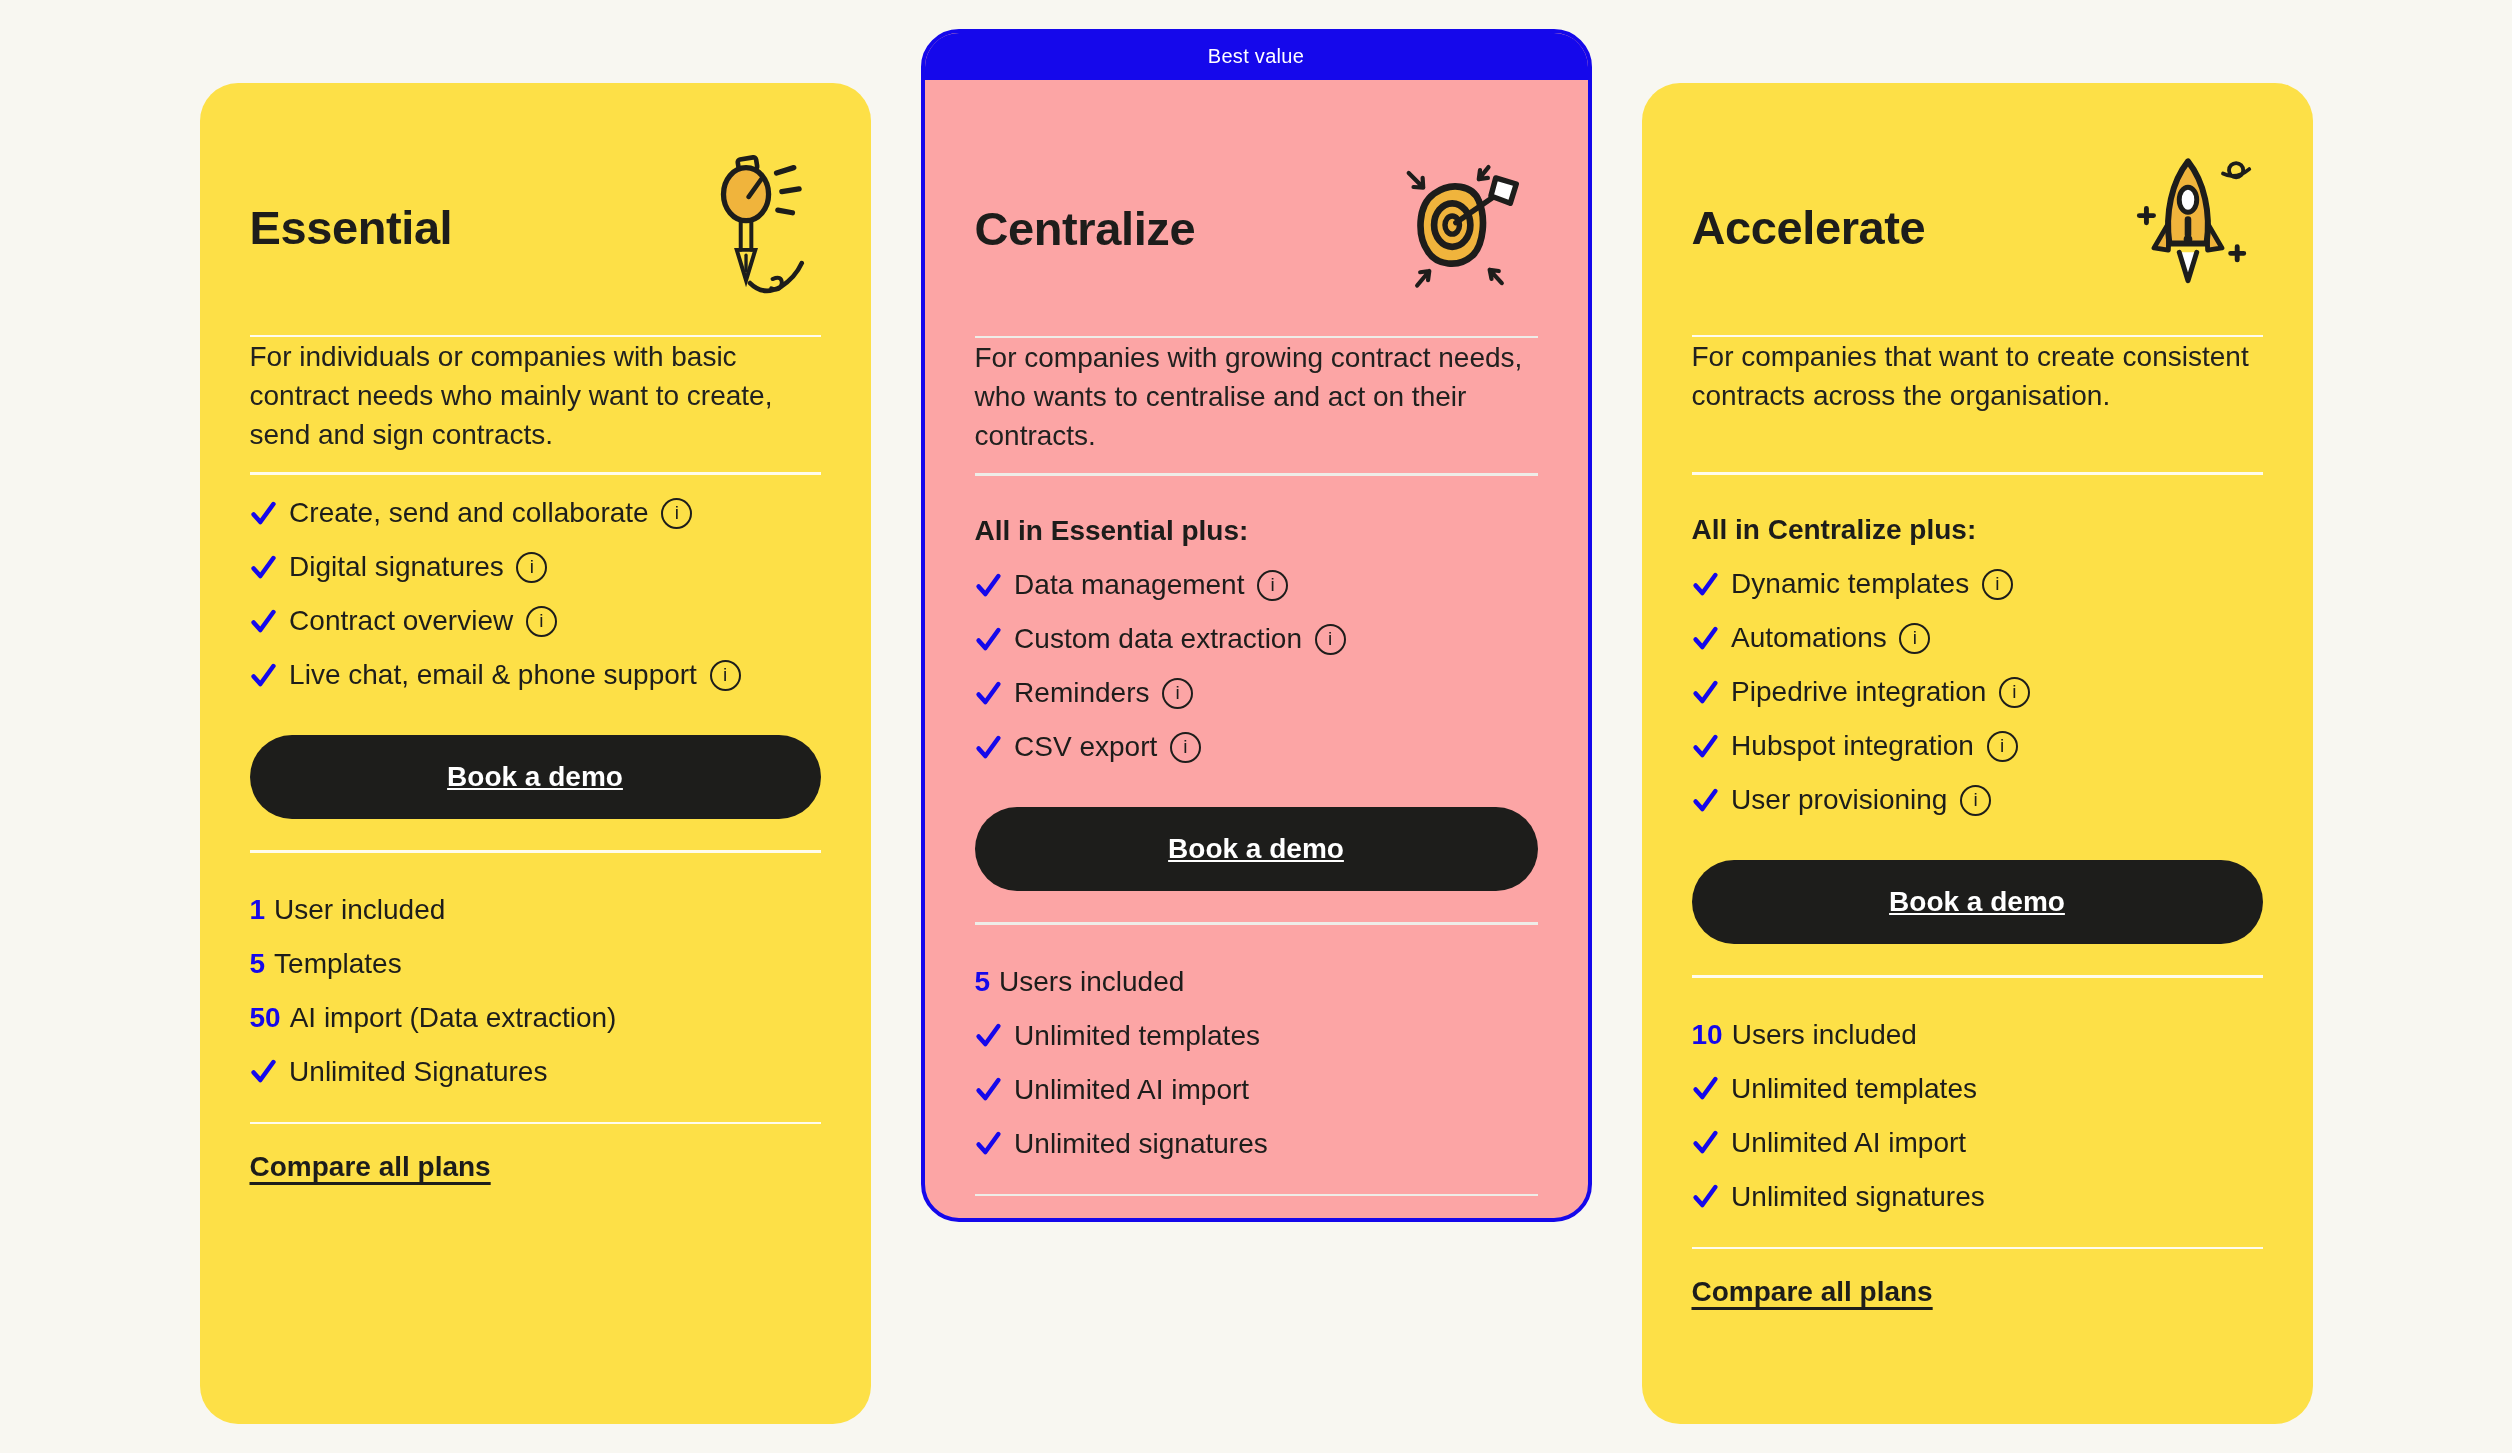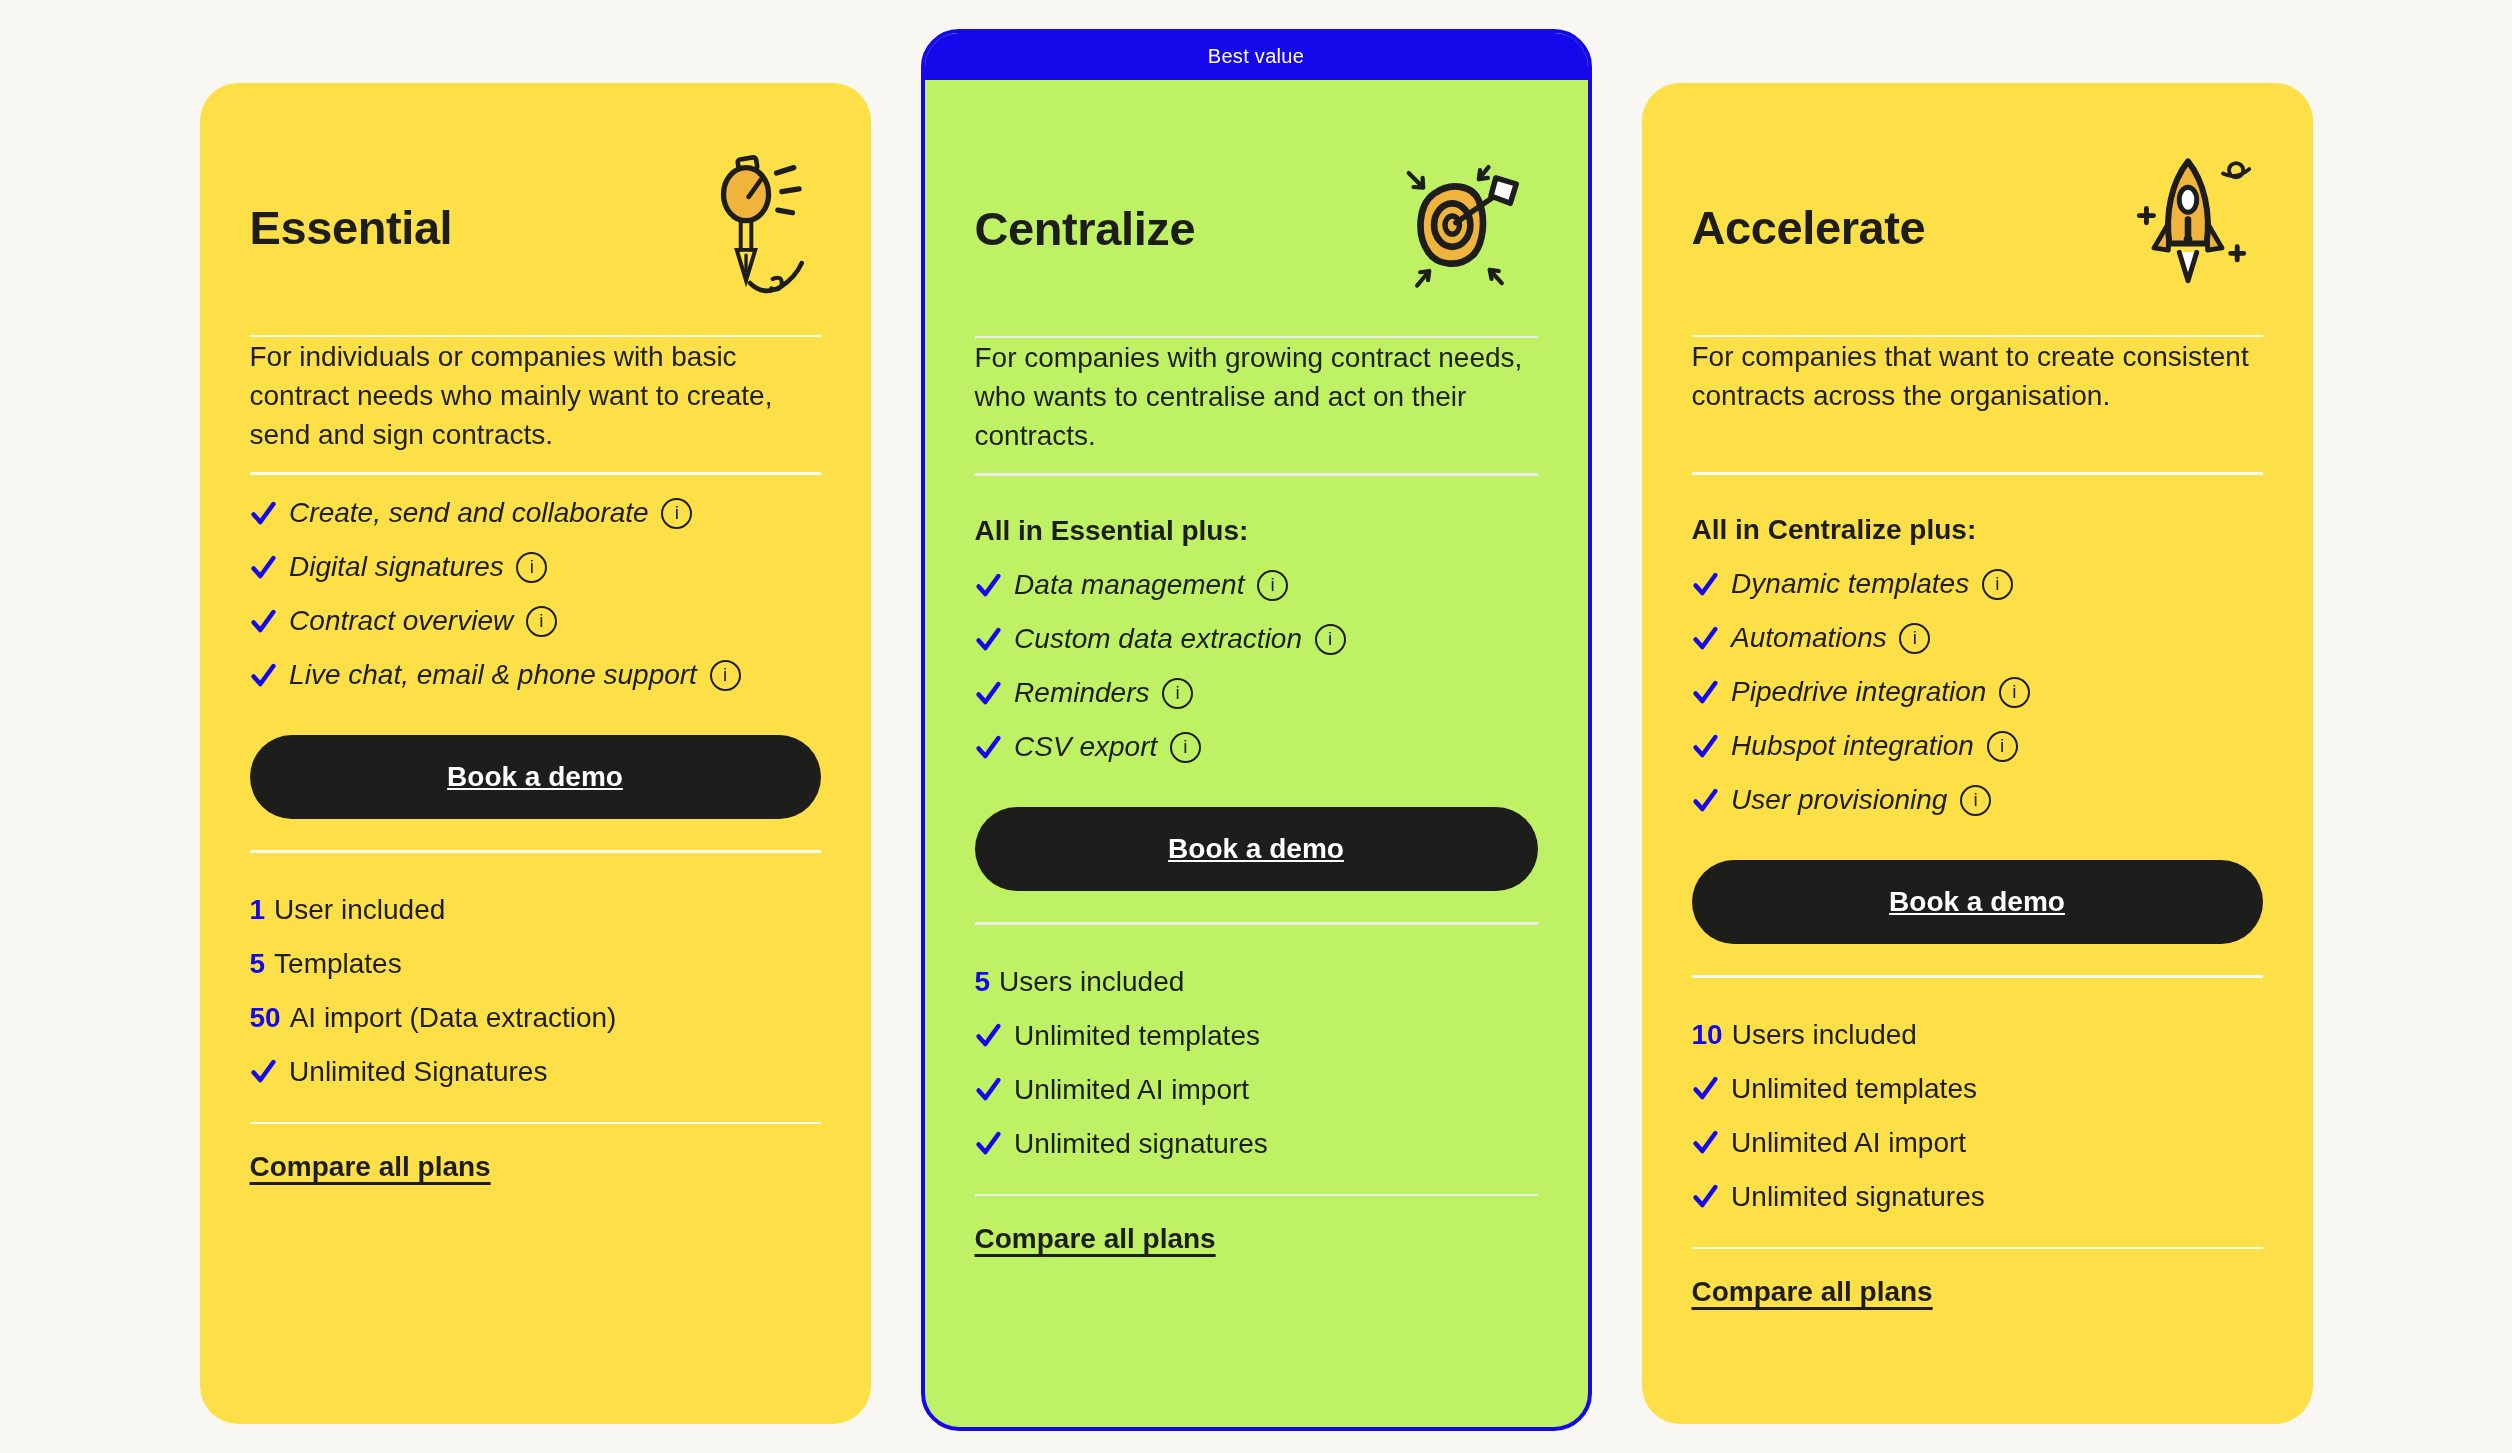--- a/index.html
+++ b/index.html
@@ -21,24 +21,24 @@
     border-radius:38px;
     overflow:hidden;
     flex:0 0 auto;
   }
   .card-gray {
     background:#fde047;
     margin-top:83px;
     height:1341px;
   }
   .card-featured {
-    background:#bef264;
+    background:#fca5a5;
     border:4.5px solid #1508EB;
     margin-top:29px;
-    height:1402px;
+    height:1193px;
   }
   .banner {
     height:47px;
     background:#1508EB;
     color:#FFFFFF;
     display:flex;
     align-items:center;
     justify-content:center;
     font-size:20px;
     font-weight:500;
@@ -78,21 +78,21 @@
     height:32px;
   }
   .feat-list { margin-top:21.5px; }
   .feat-row {
     display:flex;
     align-items:center;
     height:34px;
     margin-bottom:20px;
   }
   .check { width:27px; height:27px; flex:0 0 auto; }
-  .feat-label { font-size:28px; margin-left:12.6px;font-style:italic; }
+  .feat-label { font-size:28px; margin-left:12.6px; }
   .info {
     width:31px; height:31px;
     border:2.2px solid #1D1D1B;
     border-radius:50%;
     display:inline-flex;
     align-items:center;
     justify-content:center;
     font-size:19px;
     margin-left:12.6px;
     flex:0 0 auto;

